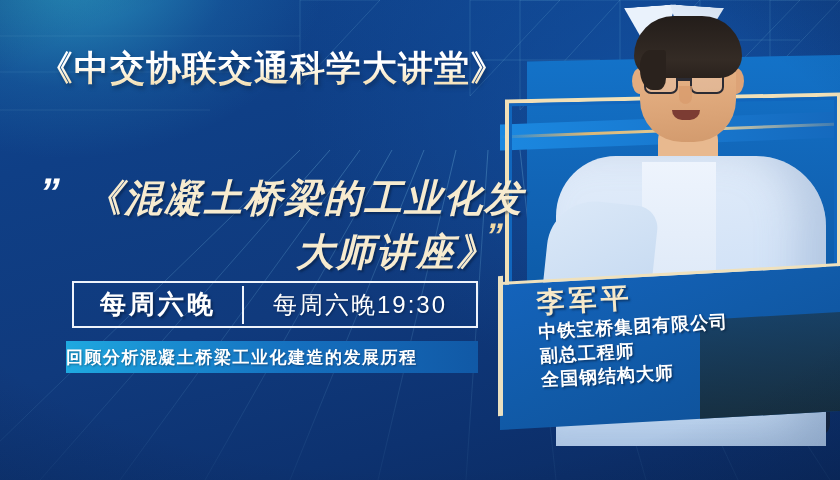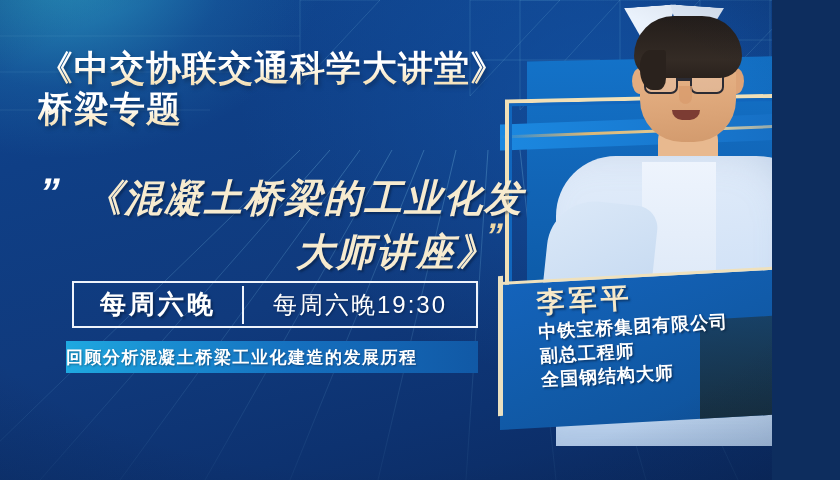--- a/index.html
+++ b/index.html
@@ -1,20 +1,20 @@
 <!DOCTYPE html>
 <html><head>
 <meta charset="utf-8">
 <title>Lecture Poster</title>
 <style>
   html,body{margin:0;padding:0;background:#0d2d5e;}
   *{box-sizing:border-box;}
   #stage{
     position:relative;
-    width:772px;height:480px;
+    width:840px;height:480px;
     overflow:hidden;
     font-family:"Liberation Sans","DejaVu Sans",sans-serif;
     background:
       radial-gradient(ellipse 360px 260px at 8% -6%, rgba(60,205,225,0.55) 0%, rgba(40,150,200,0.18) 45%, rgba(20,70,140,0) 72%),
       radial-gradient(ellipse 520px 420px at 78% 18%, rgba(20,90,175,0.55) 0%, rgba(12,55,120,0) 70%),
       linear-gradient(165deg,#10468f 0%,#0f3f86 25%,#103a7d 55%,#0d3270 78%,#0b2a60 100%);
   }
 
   
   .grid-layer{position:absolute;inset:0;overflow:hidden;pointer-events:none;}
@@ -267,21 +267,20 @@
     <div class="p-brow-r"></div>
     <div class="p-glass-l"></div>
     <div class="p-glass-r"></div>
     <div class="p-bridge"></div>
     <div class="p-nose"></div>
     <div class="p-hair"></div>
   </div>
 
   <div class="headline">
     <div class="hl">《中交协联交通科学大讲堂》</div>
-    <div class="hl">桥梁专题</div>
   </div>
 
   <div class="quote-open">”</div>
   <div class="quote-body">
     <div class="quote-line">《混凝土桥梁的工业化发</div>
     <div class="quote-line">大师讲座》</div>
   </div>
   <div class="quote-close">”</div>
 
   <div class="sched-box">

